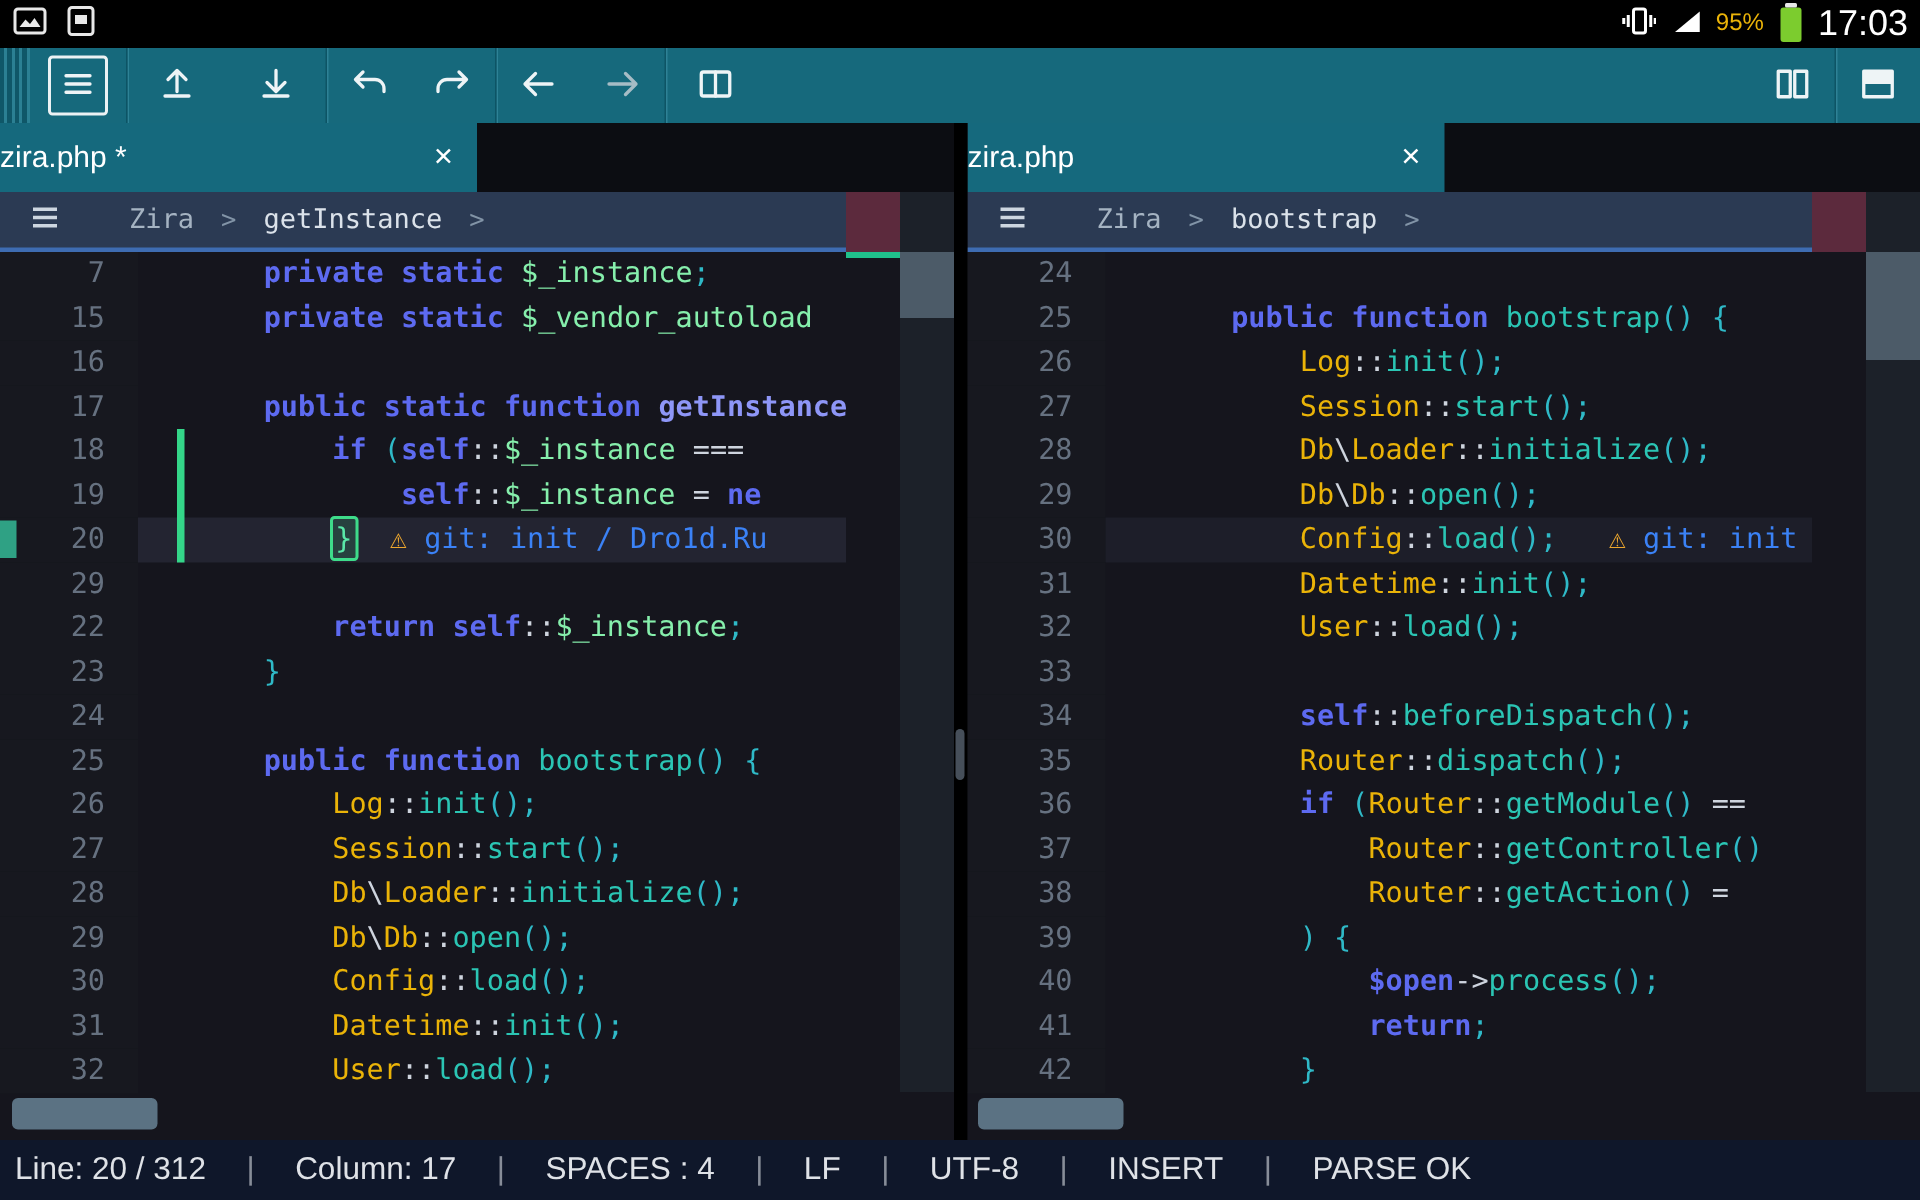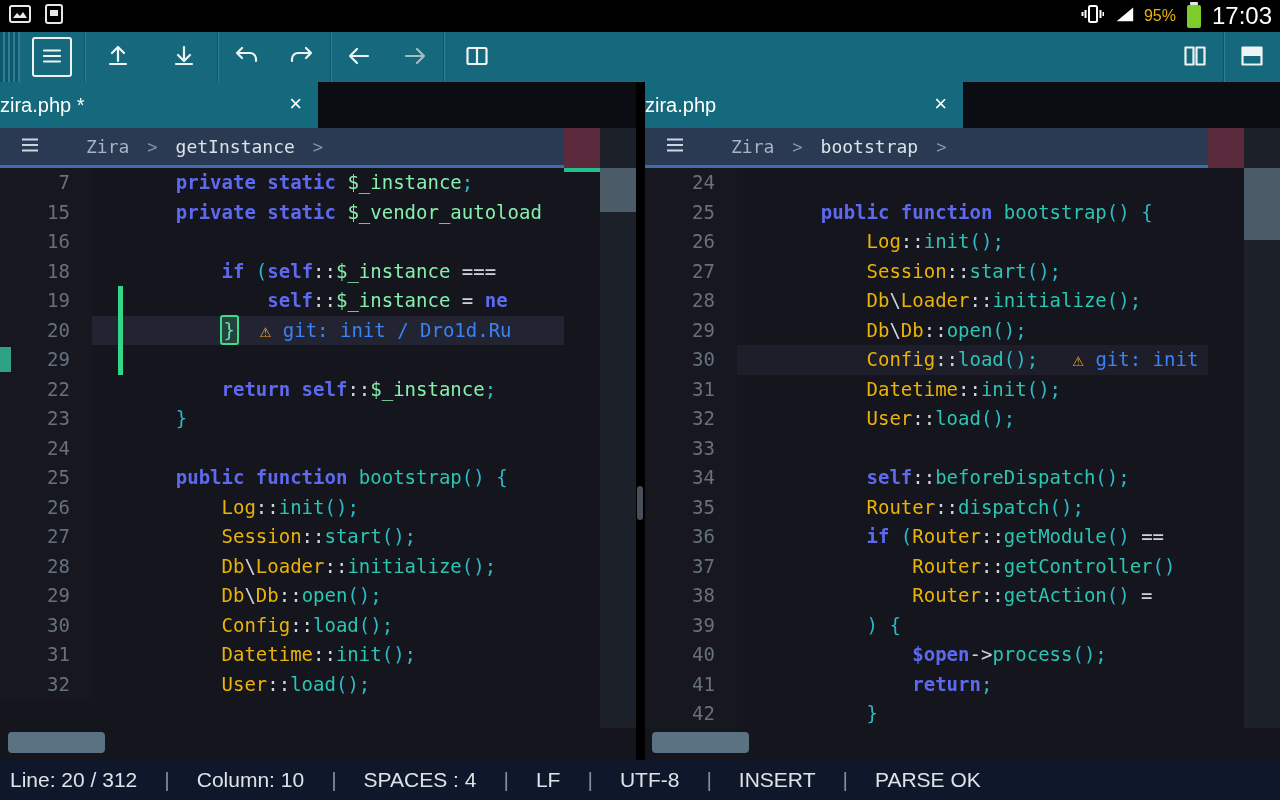--- a/index.html
+++ b/index.html
@@ -216,20 +216,21 @@
         <span class="crumb-chev">&gt;</span>
         <span class="crumb-sym">getInstance</span>
         <span class="crumb-chev">&gt;</span>
       </div>
     </div>
     <div class="editor">
       <div class="ed-lines">
           <div class="row"><span class="num">7</span><span class="code"><span class="tk-pln">    </span><span class="tk-kw">private</span><span class="tk-pln"> </span><span class="tk-kw">static</span><span class="tk-pln"> </span><span class="tk-var">$_instance</span><span class="tk-pun">;</span></span></div>
           <div class="row"><span class="num">15</span><span class="code"><span class="tk-pln">    </span><span class="tk-kw">private</span><span class="tk-pln"> </span><span class="tk-kw">static</span><span class="tk-pln"> </span><span class="tk-var">$_vendor_autoload</span></span></div>
           <div class="row"><span class="num">16</span><span class="code"></span></div>
+          <div class="row"><span class="num">17</span><span class="code"><span class="tk-pln">    </span><span class="tk-kw">public</span><span class="tk-pln"> </span><span class="tk-kw">static</span><span class="tk-pln"> </span><span class="tk-kw">function</span><span class="tk-pln"> </span><span class="tk-fname">getInstance</span></span></div>
           <div class="row"><span class="num">18</span><span class="code"><span class="tk-pln">        </span><span class="tk-kw">if</span><span class="tk-pln"> </span><span class="tk-pun">(</span><span class="tk-kw">self</span><span class="tk-op">::</span><span class="tk-var">$_instance</span><span class="tk-pln"> </span><span class="tk-op">===</span></span></div>
           <div class="row"><span class="num">19</span><span class="code"><span class="tk-pln">            </span><span class="tk-kw">self</span><span class="tk-op">::</span><span class="tk-var">$_instance</span><span class="tk-pln"> </span><span class="tk-op">=</span><span class="tk-pln"> </span><span class="tk-kw">ne</span></span></div>
           <div class="row hl"><span class="num">20</span><span class="code"><span class="tk-pln">        </span><span class="tk-cur">}</span><span class="tk-pln">  </span><span class="tk-warn">⚠</span><span class="tk-pln"> </span><span class="tk-ann">git: init / Dro1d.Ru</span></span></div>
           <div class="row"><span class="num">29</span><span class="code"></span></div>
           <div class="row"><span class="num">22</span><span class="code"><span class="tk-pln">        </span><span class="tk-kw">return</span><span class="tk-pln"> </span><span class="tk-kw">self</span><span class="tk-op">::</span><span class="tk-var">$_instance</span><span class="tk-pun">;</span></span></div>
           <div class="row"><span class="num">23</span><span class="code"><span class="tk-pln">    </span><span class="tk-pun">}</span></span></div>
           <div class="row"><span class="num">24</span><span class="code"></span></div>
           <div class="row"><span class="num">25</span><span class="code"><span class="tk-pln">    </span><span class="tk-kw">public</span><span class="tk-pln"> </span><span class="tk-kw">function</span><span class="tk-pln"> </span><span class="tk-fn">bootstrap</span><span class="tk-pun">()</span><span class="tk-pln"> </span><span class="tk-pun">{</span></span></div>
           <div class="row"><span class="num">26</span><span class="code"><span class="tk-pln">        </span><span class="tk-cls">Log</span><span class="tk-op">::</span><span class="tk-fn">init</span><span class="tk-pun">();</span></span></div>
           <div class="row"><span class="num">27</span><span class="code"><span class="tk-pln">        </span><span class="tk-cls">Session</span><span class="tk-op">::</span><span class="tk-fn">start</span><span class="tk-pun">();</span></span></div>
@@ -312,21 +313,21 @@
     <div class="hscroll">
       <div class="hthumb"></div>
     </div>
   </div>
 
   <div class="split-grip"></div>
 
   <div class="statusline">
       <span>Line: 20 / 312</span>
       <span class="sl-sep">|</span>
-      <span>Column: 10</span>
+      <span>Column: 17</span>
       <span class="sl-sep">|</span>
       <span>SPACES : 4</span>
       <span class="sl-sep">|</span>
       <span>LF</span>
       <span class="sl-sep">|</span>
       <span>UTF-8</span>
       <span class="sl-sep">|</span>
       <span>INSERT</span>
       <span class="sl-sep">|</span>
       <span>PARSE OK</span>

